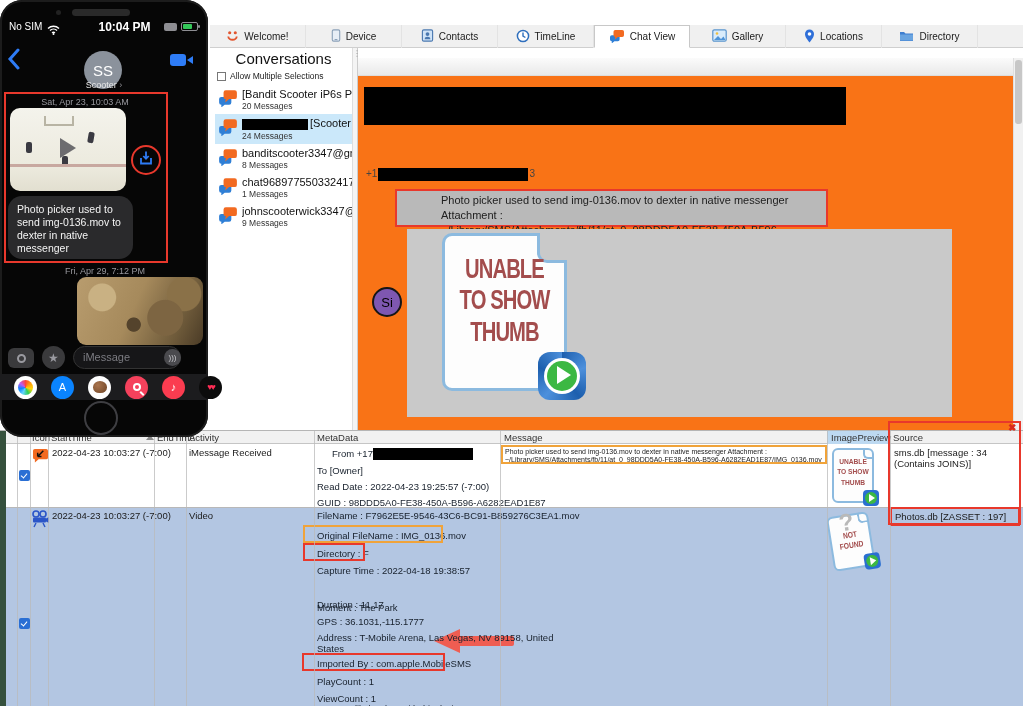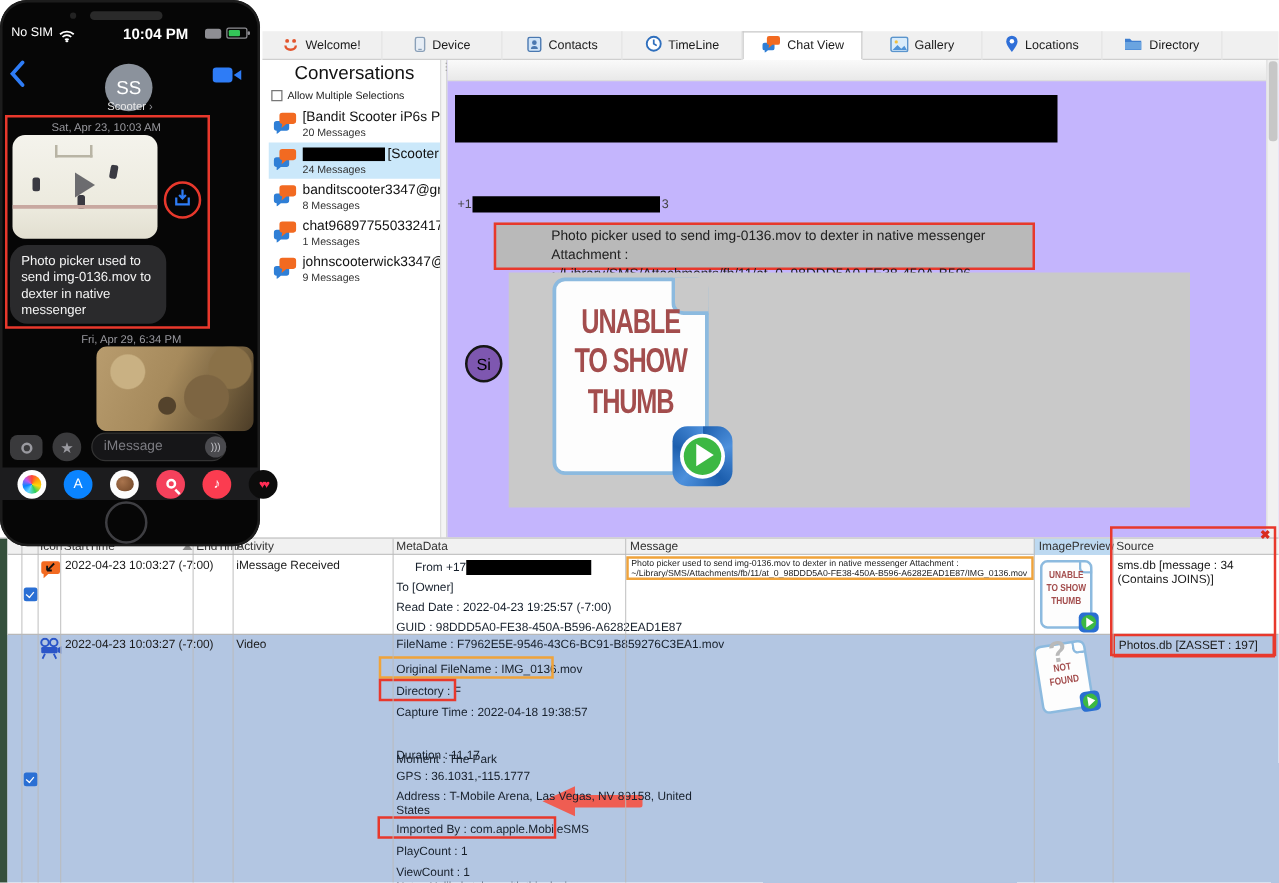--- a/index.html
+++ b/index.html
@@ -70,21 +70,21 @@
   .cbx{width:9px;height:9px;border:1px solid #777;background:#fff;}
   .conv-item{position:relative;padding:3px 0 3px 27px;cursor:pointer;}
   .conv-item.sel{background:#cbe8fa;}
   .conv-item svg{position:absolute;left:3px;top:4px;}
   .conv-name{font-size:11px;color:#111;white-space:nowrap;overflow:hidden;}
   .conv-count{font-size(8px);font-size:8.5px;color:#333;margin-top:1px;}
   .redact-s{display:inline-block;width:66px;height:11px;background:#000;vertical-align:middle;margin-right:2px;}
   .splitter{position:absolute;left:352px;top:47px;width:6px;height:383px;background:#f4f4f4;border-left:1px solid #ddd;border-right:1px solid #ccc;color:#999;font-size:8px;text-align:center;line-height:5px;padding-top:4px;cursor:col-resize;}
 
   
-  .chatpanel{position:absolute;left:358px;top:47px;width:665px;height:383px;background:#c4b5fd;}
+  .chatpanel{position:absolute;left:358px;top:58px;width:665px;height:383px;background:#f97316;}
   .chat-toolbar{position:absolute;left:0;top:0;width:665px;height:18px;background:linear-gradient(#fbfbfb,#e9e9e9);border-bottom:1px solid #ddd;}
   .chat-redact{position:absolute;left:6px;top:29px;width:482px;height:38px;background:#000;}
   .chat-phoneline{position:absolute;left:8px;top:110px;font-size:10px;color:#444;}
   .redact-i{display:inline-block;width:150px;height:13px;background:#000;vertical-align:middle;margin:0 1px;}
   .chat-bubble{position:absolute;left:37px;top:131px;width:433px;height:38px;background:#b9b9b9;border:2px solid #e8382c;padding:2px 6px 0 44px;font-size:11px;color:#202020;line-height:1.35;}
   .att-panel{position:absolute;left:49px;top:171px;width:545px;height:188px;background:#c9c9c9;}
   .si-avatar{position:absolute;left:14px;top:229px;width:30px;height:30px;border-radius:50%;background:#7e57b0;border:2px solid #161616;color:#000;font-size:13px;display:flex;align-items:center;justify-content:center;}
   .doc{position:absolute;left:35px;top:4px;width:125px;height:158px;background:#fdfdfd;border:3px solid #8cbadf;border-radius:10px;}
   .doc .fold{position:absolute;top:-3px;right:-3px;width:30px;height:30px;background:#c9c9c9;border-left:3px solid #8cbadf;border-bottom:3px solid #8cbadf;border-bottom-left-radius:10px;}
   .doc .txt{position:absolute;left:0;top:26px;width:100%;text-align:center;font-weight:bold;color:#a34d4d;font-size:22px;line-height:1.15;transform:scale(.92,1.25);letter-spacing:-1px;}
@@ -164,21 +164,21 @@
       <span class="band"></span>
     <span class="play-tri"></span>
   </div>
   <div class="ann-dl">
     <span><svg width="16" height="16" viewBox="0 0 16 16">
           <path d="M3 8 v5.5 h10 V8" fill="none" stroke="#2e7cf6" stroke-width="1.8"></path>
           <path d="M8 1.5 v7 M5.3 6 L8 8.8 L10.7 6" stroke="#2e7cf6" stroke-width="1.8" fill="none"></path>
         </svg></span>
   </div>
   <div class="ph-bubble">Photo picker used to send img-0136.mov to dexter in native messenger</div>
-  <div class="day" style="left:30px;top:266px;width:150px;text-align:center;">Fri, Apr 29, 6:34 PM</div>
+  <div class="day" style="left:30px;top:266px;width:150px;text-align:center;">Fri, Apr 29, 7:12 PM</div>
   <div class="map"></div>
   <div class="inrow-cam">
       <i></i>
     </div>
   <div class="inrow-a">★</div>
   <div class="imsg">iMessage</div>
   <div class="mic">)))</div>
   <div class="apps">
     <span class="appc app-photos">
         <i></i>

